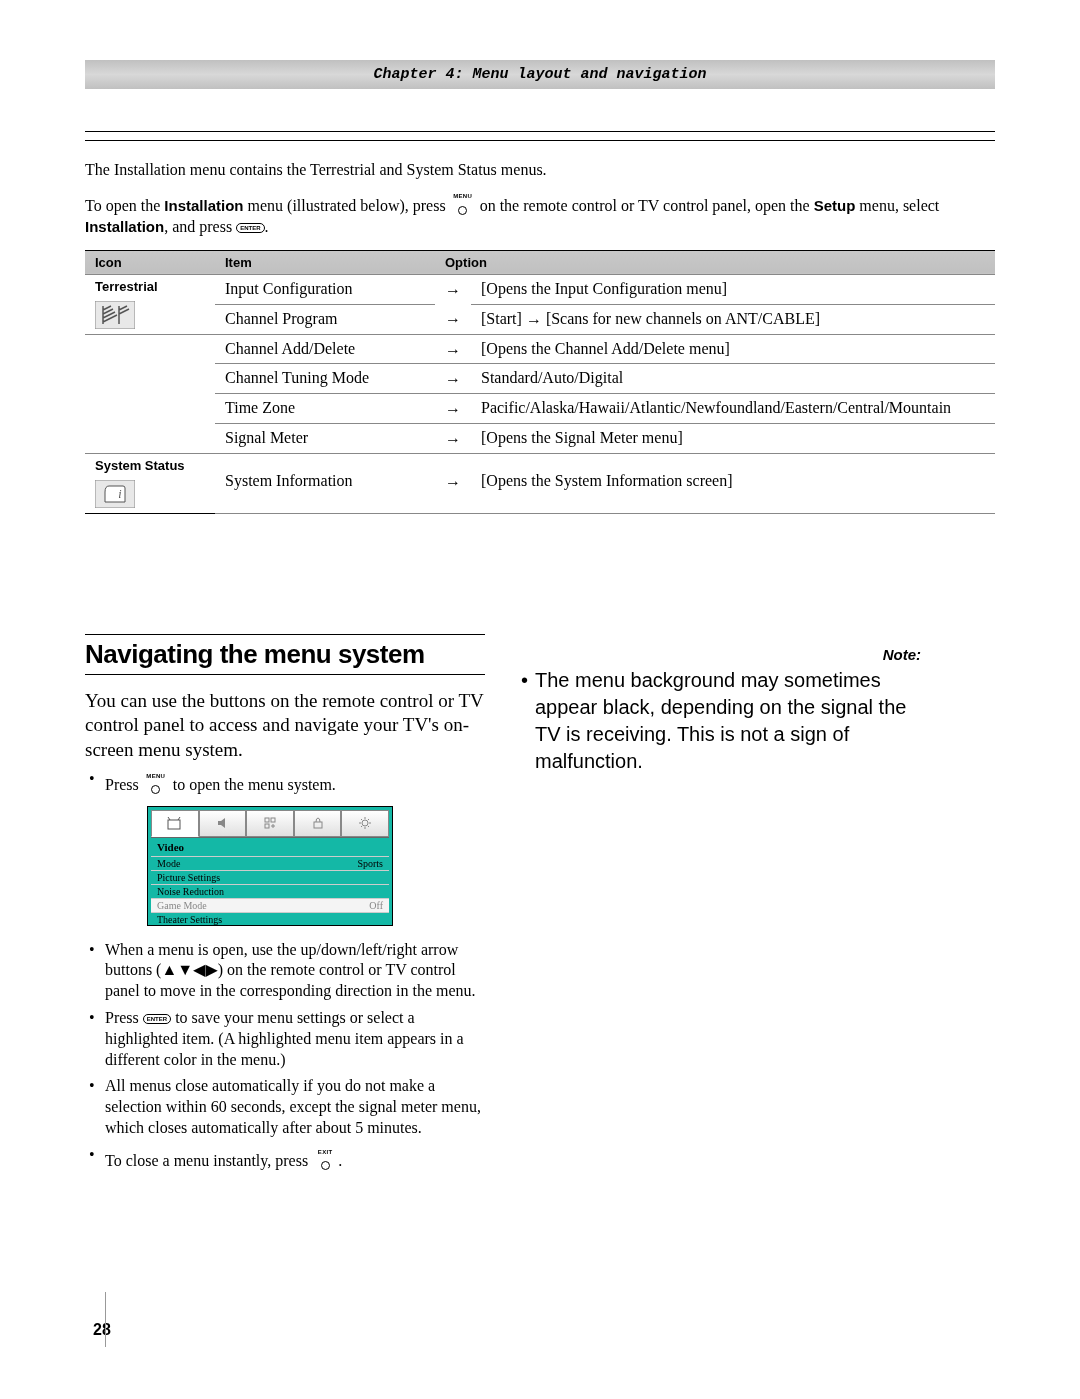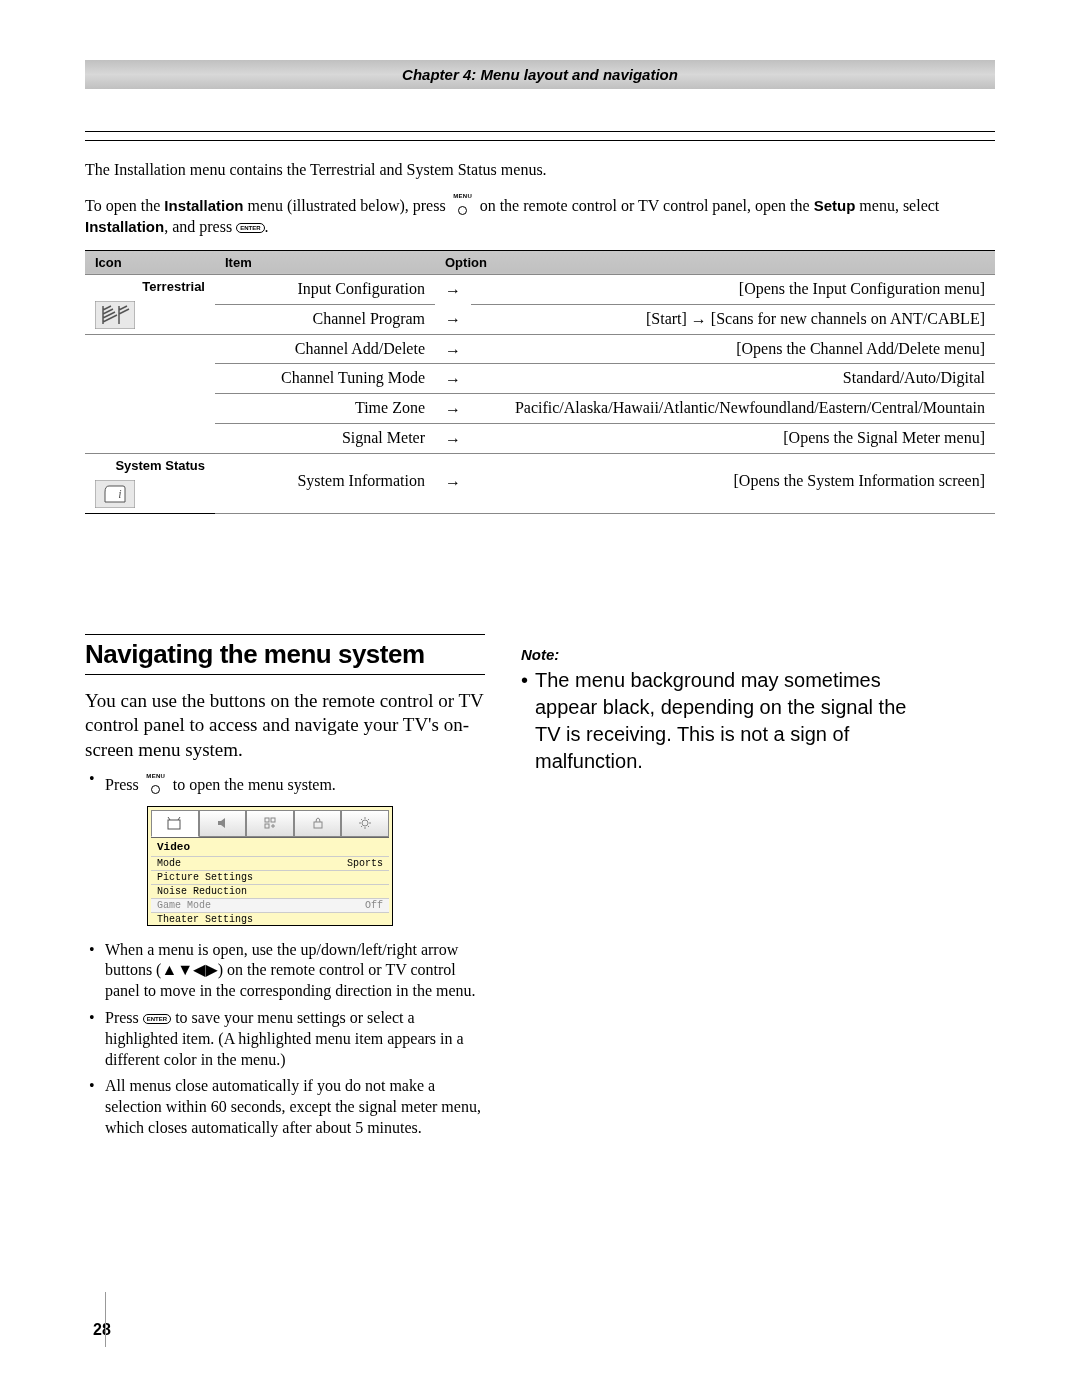--- a/index.html
+++ b/index.html
@@ -10,21 +10,21 @@
       background: #fff;
       color: #000;
       position: relative;
     }
     .page-content {
       padding: 60px 85px 0 85px;
     }
     .chapter-banner {
       background: linear-gradient(to bottom, #c0c0c0 0%, #d8d8d8 50%, #c0c0c0 100%);
       text-align: center;
-      font-family: Liberation Sans, sans-serif;
+      font-family: Liberation Mono, monospace;
       font-weight: bold;
       font-style: italic;
       font-size: 15px;
       padding: 6px 0;
       color: #000;
       margin-bottom: 42px;
     }
     .rule-top { border-top: 1px solid #000; margin-bottom: 8px; }
     .rule-bottom { border-bottom: 1px solid #000; margin-top: 4px; }
     h1.section-title {
@@ -92,21 +92,20 @@
       padding: 4px 10px;
       border-top: 1px solid #000;
       border-bottom: 1px solid #888;
     }
     table.menu-table td {
       padding: 4px 10px;
       vertical-align: top;
       border-bottom: 1px solid #888;
       font-size: 16px;
       line-height: 1.3;
-      text-align: right;
     }
     .col-icon { width: 130px; }
     .col-item { width: 220px; }
     .col-arrow { width: 22px; text-align: center; }
     .subhead {
       font-family: Arial, Helvetica, sans-serif;
       font-weight: bold;
       font-size: 13px;
     }
     .icon-box {
@@ -152,22 +151,22 @@
       left: 0;
       top: 0;
     }
 
     
     .osd-wrap { margin: 10px 0 14px 62px; }
     .osd {
       width: 246px;
       height: 120px;
       border: 1px solid #000;
-      background: #fef9c3;
-      font-family: Liberation Mono, monospace;
+      background: #14b8a6;
+      font-family: Liberation Serif, serif;
     }
     .osd-tabs {
       display: flex;
       height: 28px;
       border-bottom: 1px solid #666;
       margin: 3px 3px 0 3px;
     }
     .osd-tab {
       flex: 1;
       border: 1px solid #888;
@@ -176,21 +175,21 @@
       justify-content: center;
       font-size: 10px;
       background: linear-gradient(#fff,#e0e0e0);
     }
     .osd-tab.active { background: #fff; border-bottom-color: #fff; }
     .osd-body { margin: 0 3px 3px 3px; }
     .osd-heading { font-weight: bold; font-size: 11px; padding: 3px 6px; }
     .osd-row { display: flex; justify-content: space-between; font-size: 10px; padding: 1px 6px; border-top: 1px solid #ccc; }
     .osd-row.dim { color: #888; background:#f4f4f4; }
 
-    .note-head { font-family: Arial, sans-serif; font-weight: bold; font-style: italic; font-size: 15px; margin-bottom: 4px; }
+    .note-head { font-family: Arial, sans-serif; font-weight: bold; font-style: italic; font-size: 15px; margin-bottom: 4px; text-align: right; }
     ul.note-list { list-style: none; }
     ul.note-list li { font-family: Arial, sans-serif; font-size: 20px; line-height: 1.35; padding-left: 14px; position: relative; margin-bottom: 6px; }
     ul.note-list li::before { content: "•"; position: absolute; left: 0; }
 
     .page-num {
       position: absolute;
       bottom: 60px;
       left: 93px;
       font-family: Arial, sans-serif;
       font-weight: bold;
@@ -377,20 +376,23 @@
           </div>
         </div>
       </div>
 
       <ul class="bullets">
         <li>When a menu is open, use the up/down/left/right arrow buttons (▲▼◀▶) on the remote control or TV control panel to move in the corresponding direction in the menu.</li>
         <li>
           <span>Press </span><span class="enter-pill">ENTER</span><span> to save your menu settings or select a highlighted item. (A highlighted menu item appears in a different color in the menu.)</span>
         </li>
         <li>All menus close automatically if you do not make a selection within 60 seconds, except the signal meter menu, which closes automatically after about 5 minutes.</li>
+        <li>
+          <span>To close a menu instantly, press </span><span class="menu-button"><span class="tiny-label">EXIT</span><span class="circ"></span></span><span>.</span>
+        </li>
       </ul>
     </div>
 
     <div class="right-col">
       <div class="note-head">Note:</div>
       <ul class="note-list">
         <li>The menu background may sometimes appear black, depending on the signal the TV is receiving. This is not a sign of malfunction.</li>
       </ul>
     </div>
   </div>

